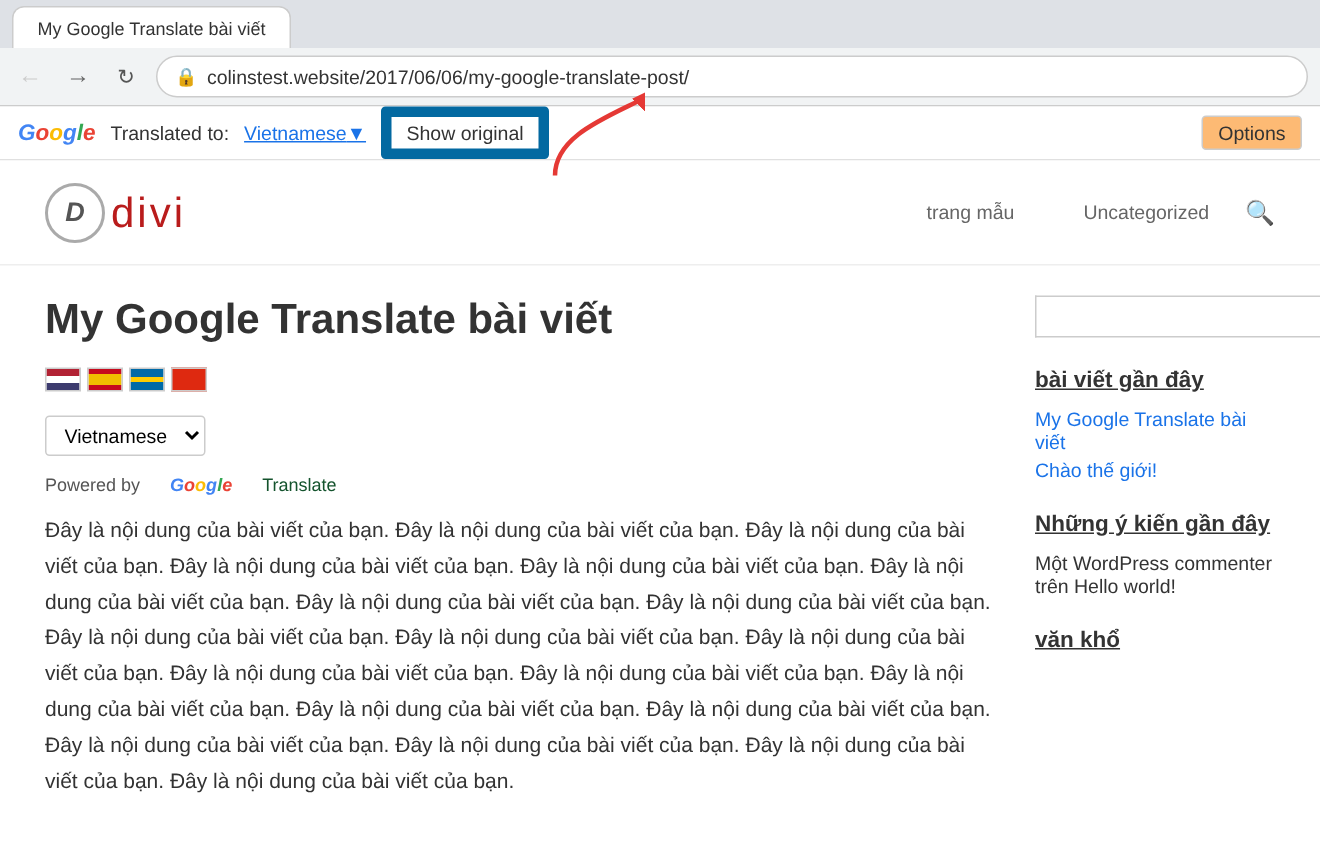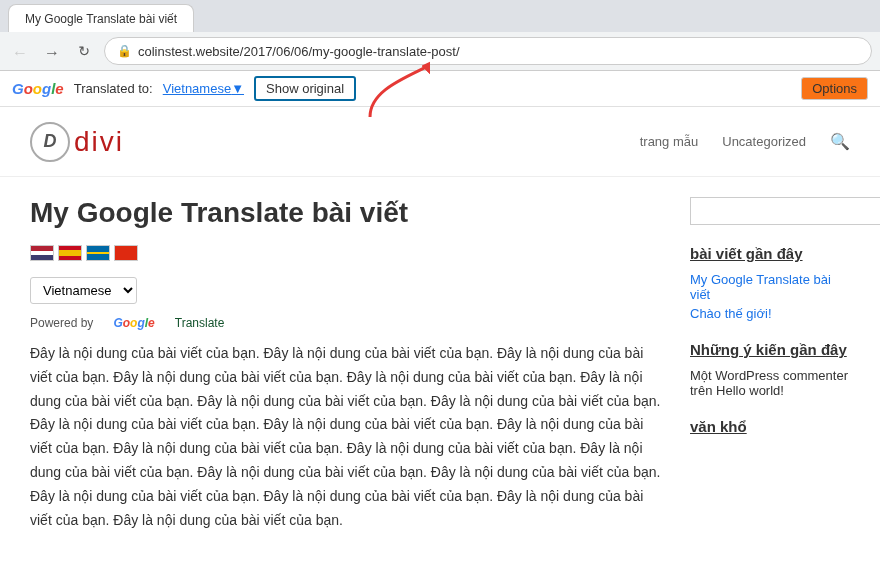--- a/index.html
+++ b/index.html
@@ -85,30 +85,30 @@
       border-bottom: 1px solid #e0e0e0;
       padding: 6px 12px;
       display: flex;
       align-items: center;
       gap: 10px;
       height: 36px;
     }
     .lang-link { color: #1a73e8; font-size: 13px; text-decoration: underline; cursor: pointer; }
     .show-original-btn {
       background: #fff;
-      border: 2px solid #0369a1;
+      border: 7px solid #0369a1;
       border-radius: 3px;
       padding: 3px 10px;
       font-size: 13px;
       cursor: pointer;
       color: #333;
     }
     .options-btn {
       margin-left: auto;
-      background: #f97316;
+      background: #fdba74;
       border: 1px solid #ccc;
       border-radius: 3px;
       padding: 3px 10px;
       font-size: 13px;
       cursor: pointer;
       color: #333;
     }
 
     
     .website {
@@ -145,21 +145,21 @@
       font-size: 28px;
       font-weight: 300;
       color: #b91c1c;
       letter-spacing: 2px;
     }
     .site-nav {
       display: flex;
       align-items: center;
       gap: 24px;
     }
-    .nav-item { color: #666; font-size: 13px; cursor: pointer; }
+    .nav-item { color: #666; font-size: 13px; cursor: pointer; margin-left: 22px; }
     .search-icon-nav { color: #666; cursor: pointer; font-size: 16px; }
 
     
     .url-annotation {
       position: absolute;
       top: 50%;
       left: 50%;
       transform: translate(-50%, -50%);
       border: 3px solid #e53935;
       padding: 10px 20px;

